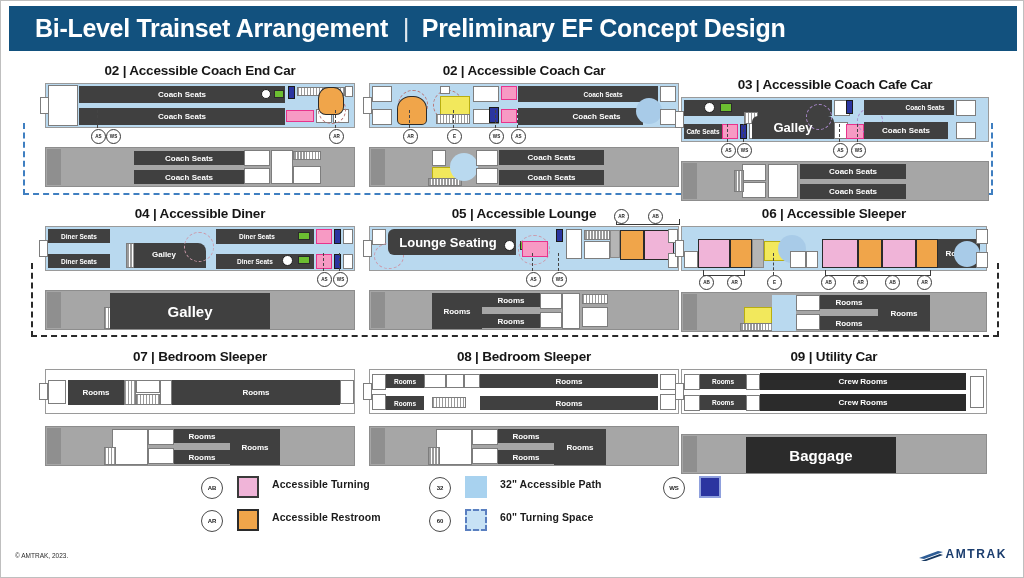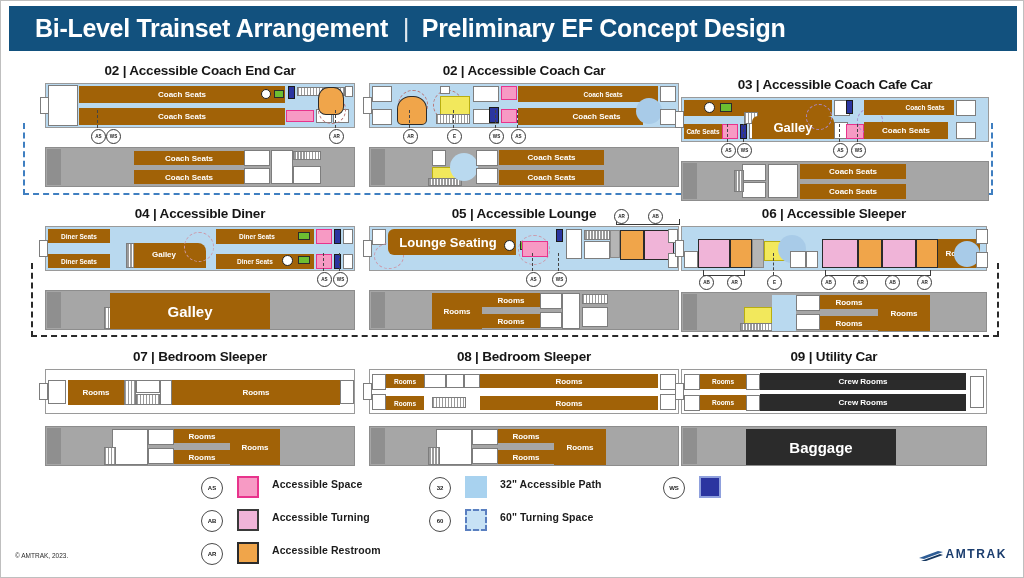--- a/index.html
+++ b/index.html
@@ -20,21 +20,21 @@
              letter-spacing:-0.2px;white-space:nowrap;margin-bottom:5px;}
 
   
   .deck{position:relative;box-sizing:border-box;}
   .deck.upper{height:45px;background:#b9d9ef;border:1.5px solid #9a9a9a;}
   .deck.lower{height:40px;background:#a6a6a6;border:1.5px solid #8d8d8d;}
   .deck.plain{background:#ffffff;}
 
   
   .r{position:absolute;box-sizing:border-box;}
-  .blk{background:#a16207;}
+  .blk{background:#404040;}
   .blk2{background:#2b2b2b;}
   .wht{background:#ffffff;border:1px solid #7d7d7d;}
   .gry{background:#b5b5b5;border:1px solid #8a8a8a;}
   .gry2{background:#8f8f8f;}
   .blu{background:#b9d9ef;}
   .pnk{background:#f79ac4;border:1.3px solid #e8338c;}
   .pnk2{background:#f0b4d8;border:1.3px solid #2a2a2a;}
   .org{background:#f0a54a;border:1.3px solid #2b2b2b;}
   .yel{background:#f2e85c;border:1.3px solid #b9ae10;}
   .grn{background:#6cbe31;border:1px solid #2b2b2b;}
@@ -515,36 +515,31 @@
       <div class="r wht" style="left:64px;top:25px;width:14px;height:16px;"></div>
       <div class="r blk2" style="left:78px;top:3px;width:206px;height:17px;">
         <div class="lbl md" style="left:0;top:0;width:206px;height:17px;">Crew Rooms</div>
       </div>
       <div class="r blk2" style="left:78px;top:24px;width:206px;height:17px;">
         <div class="lbl md" style="left:0;top:0;width:206px;height:17px;">Crew Rooms</div>
       </div>
       <div class="r wht" style="left:288px;top:6px;width:14px;height:32px;"></div>
     </div>
     <div style="position:relative;height:6px;"></div>
-    <div class="deck lower" style="margin-top:6px;">
+    <div class="deck lower" style="margin-top:14px;">
       <div class="r gry2" style="left:1px;top:1px;width:14px;height:36px;"></div>
       <div class="r blk2" style="left:64px;top:2px;width:150px;height:36px;">
         <div class="lbl xl" style="left:0;top:0;width:150px;height:36px;">Baggage</div>
       </div>
     </div>
   </div>
 
   <div id="legend">
 
     <div class="lgcol" style="left:186px;width:230px;">
-      <div class="lgrow">
-        <div class="lgtag">AS</div>
-        <div class="lgsw sw-space"></div>
-        <div class="lgtxt">Accessible Space</div>
-      </div>
       <div class="lgrow">
         <div class="lgtag">AB</div>
         <div class="lgsw sw-bed"></div>
         <div class="lgtxt">Accessible Turning</div>
       </div>
       <div class="lgrow">
         <div class="lgtag">AR</div>
         <div class="lgsw sw-rest"></div>
         <div class="lgtxt">Accessible Restroom</div>
       </div>

